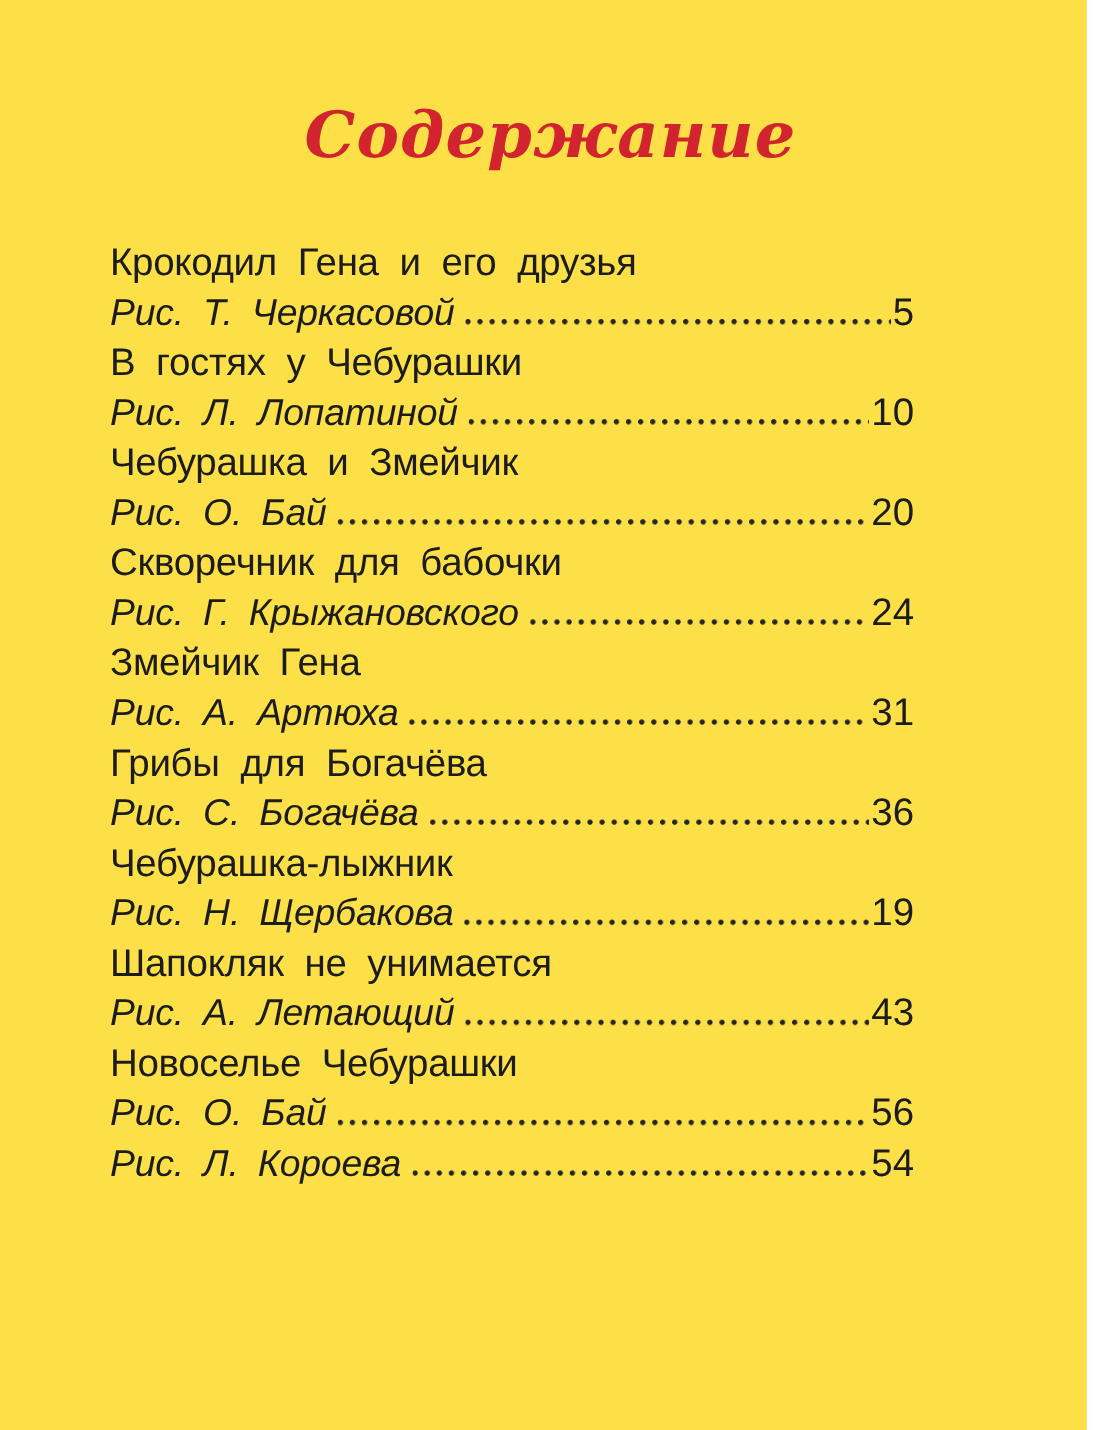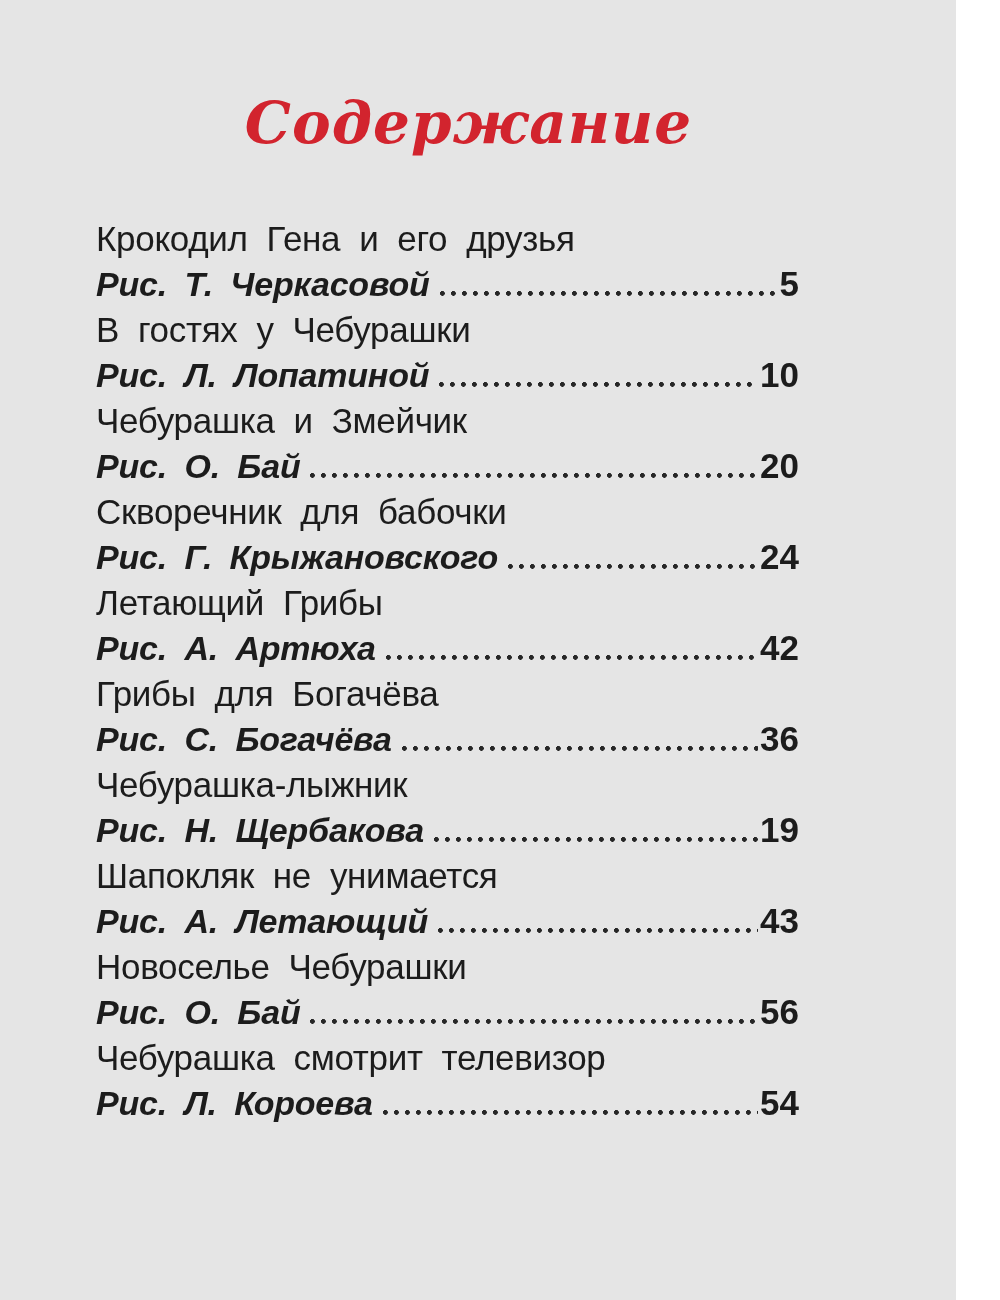--- a/index.html
+++ b/index.html
@@ -4,56 +4,56 @@
 <style>
   html, body {
     margin: 0;
     padding: 0;
     background: #ffffff;
   }
   .page {
     position: relative;
     width: 956px;
     height: 1300px;
-    background: #e5e5e5;
+    background: #fde047;
     overflow: hidden;
     font-family: "Liberation Sans", sans-serif;
     color: #1c1c1c;
+    padding-left: 32px;
   }
   .heading {
     margin: 86px 157px 0 138px;
     text-align: center;
     font-family: "DejaVu Serif", serif;
     font-style: italic;
     font-weight: 700;
     font-size: 58px;
     line-height: 74px;
     color: #d2242e;
     letter-spacing: 1px;
   }
   .toc {
-    margin: 56px 157px 0 96px; 
+    margin: 56px 157px 0 68px; 
   }
   .entry {
     margin: 0;
   }
   .entry-title {
     font-size: 35px;
     line-height: 45px;
     font-weight: 400;
     word-spacing: 0.27em;
     letter-spacing: -0.3px;
     white-space: nowrap;
   }
   .credit-line {
     display: flex;
     align-items: baseline;
     font-size: 34px;
     line-height: 46px;
-    font-weight: bold;
   }
   .credit {
     font-style: italic;
     word-spacing: 0.24em;
     letter-spacing: -0.2px;
     white-space: nowrap;
   }
   .leader {
     flex: 1 1 auto;
     height: 5px;
@@ -110,25 +110,25 @@
     <div class="entry">
       <div class="entry-title">Скворечник для бабочки</div>
       <div class="credit-line">
         <span class="credit">Рис. Г. Крыжановского</span>
         <span class="leader"></span>
         <span class="page-num">24</span>
       </div>
     </div>
 
     <div class="entry">
-      <div class="entry-title">Летающий Грибы</div>
+      <div class="entry-title">Змейчик Гена</div>
       <div class="credit-line">
         <span class="credit">Рис. А. Артюха</span>
         <span class="leader"></span>
-        <span class="page-num">42</span>
+        <span class="page-num">31</span>
       </div>
     </div>
 
     <div class="entry">
       <div class="entry-title">Грибы для Богачёва</div>
       <div class="credit-line">
         <span class="credit">Рис. С. Богачёва</span>
         <span class="leader"></span>
         <span class="page-num">36</span>
       </div>
@@ -155,21 +155,20 @@
     <div class="entry">
       <div class="entry-title">Новоселье Чебурашки</div>
       <div class="credit-line">
         <span class="credit">Рис. О. Бай</span>
         <span class="leader"></span>
         <span class="page-num">56</span>
       </div>
     </div>
 
     <div class="entry">
-      <div class="entry-title">Чебурашка смотрит телевизор</div>
       <div class="credit-line">
         <span class="credit">Рис. Л. Короева</span>
         <span class="leader"></span>
         <span class="page-num">54</span>
       </div>
     </div>
 
   </div>
 </div>
 

